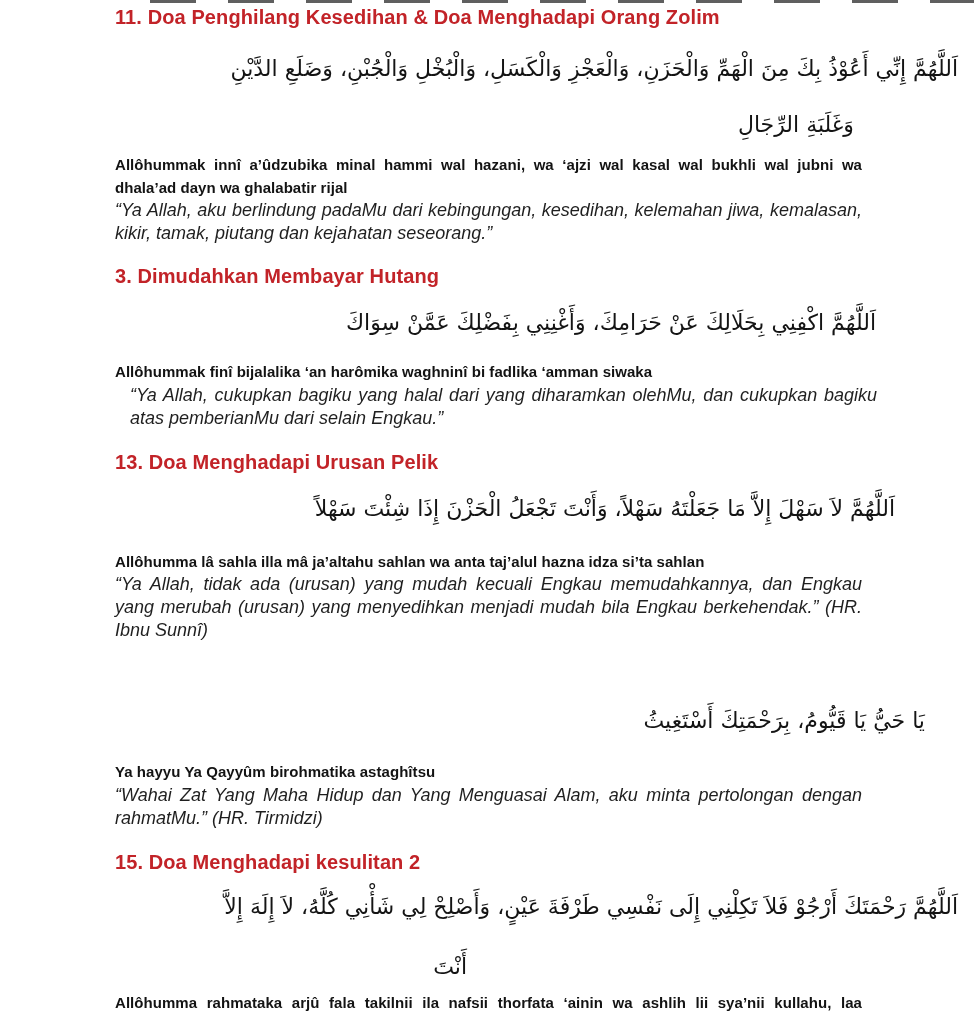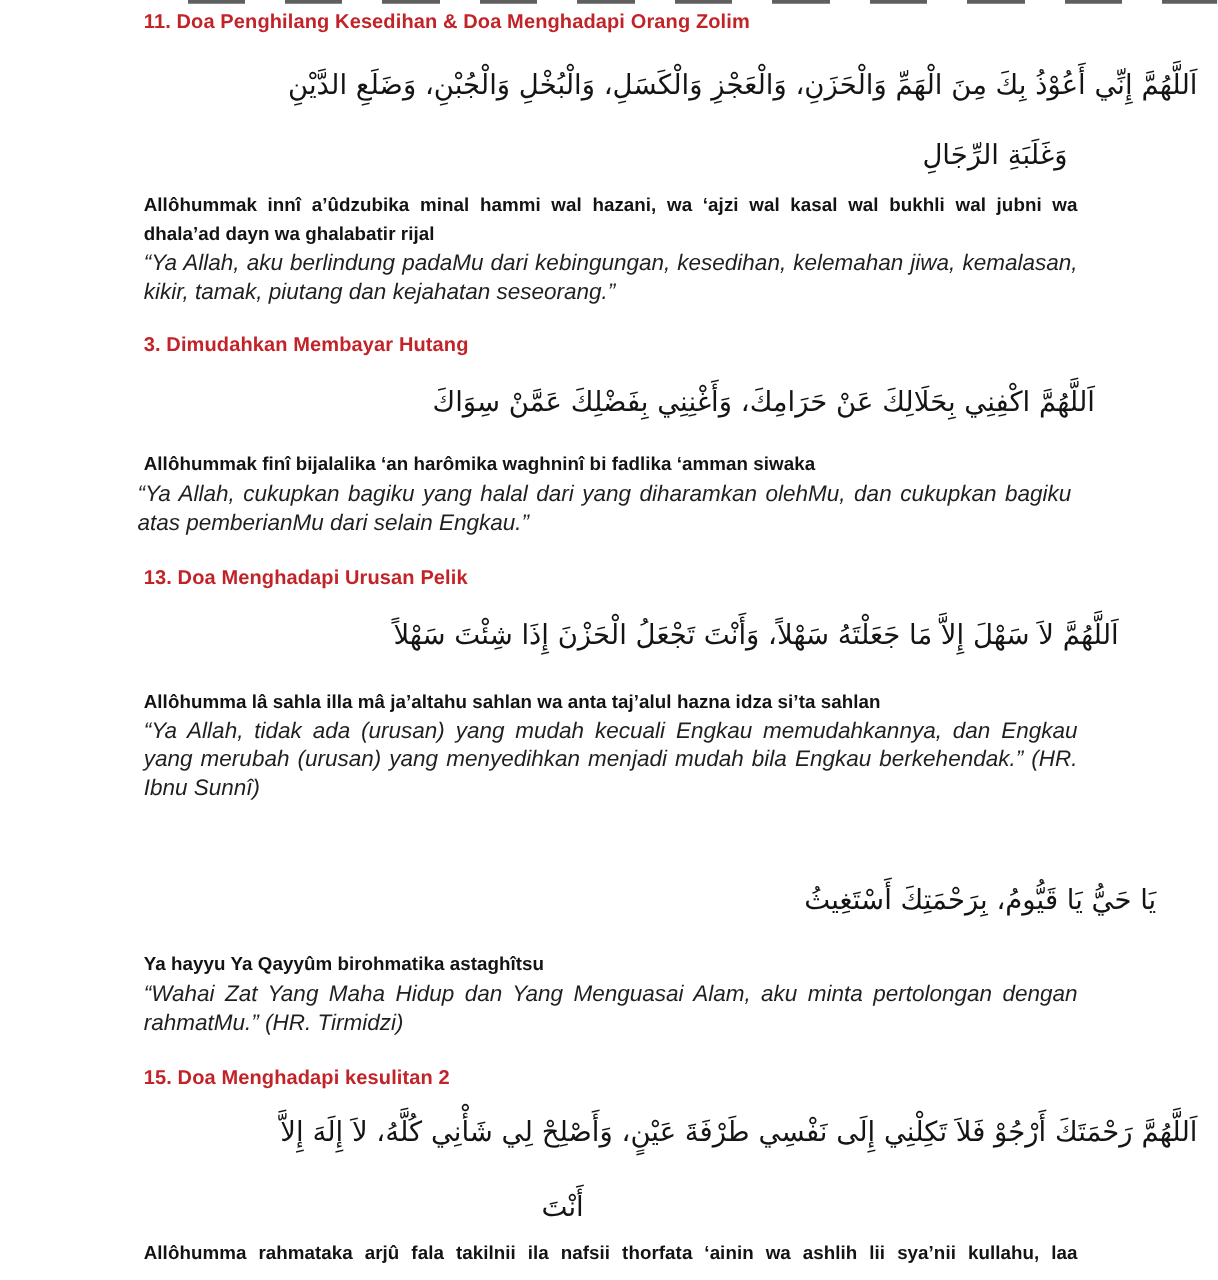--- a/index.html
+++ b/index.html
@@ -6,21 +6,21 @@
   .page {
     position:relative; width:974px; height:1024px; background:#ffffff;
     overflow:hidden; font-family:"Liberation Sans",sans-serif; color:#1b1b1b;
   }
   .scan-artifact {
     position:absolute; top:0; left:150px; width:824px; height:3px;
     background:repeating-linear-gradient(90deg,#2a2a2a 0 46px,transparent 46px 78px);
     opacity:.75;
   }
   .heading {
-    position:absolute; margin:0; font-size:16px; line-height:19px;
+    position:absolute; margin:0; font-size:20px; line-height:19px;
     font-weight:bold; color:#c22328; letter-spacing:.1px;
   }
   .ar {
     position:absolute; direction:rtl; unicode-bidi:isolate; white-space:nowrap;
     font-family:"DejaVu Sans",sans-serif; font-size:22px; line-height:50px;
     color:#141414;
   }
   .tr {
     position:absolute; margin:0; width:747px; font-weight:bold;
     font-size:15px; line-height:23px; color:#131313; letter-spacing:.05px;
@@ -34,21 +34,21 @@
 
   #h11  { top:8px;   left:115px; }
   #ar11a{ top:44px;  right:16px;  }
   #ar11b{ top:100px; right:120px; }
   #tr11 { top:153px; left:115px; }
   #it11 { top:199px; left:115px; }
 
   #h12  { top:267px; left:115px; }
   #ar12 { top:298px; right:98px; }
   #tr12 { top:360px; left:115px; }
-  #it12 { top:384px; left:110px; }
+  #it12 { top:384px; left:130px; }
 
   #h13  { top:453px; left:115px; }
   #ar13 { top:484px; right:79px; }
   #tr13 { top:550px; left:115px; }
   #it13 { top:573px; left:115px; }
 
   #h14  { top:663px; left:115px; }
   #ar14 { top:696px; right:49px; }
   #tr14 { top:760px; left:115px; }
   #it14 { top:784px; left:115px; }

